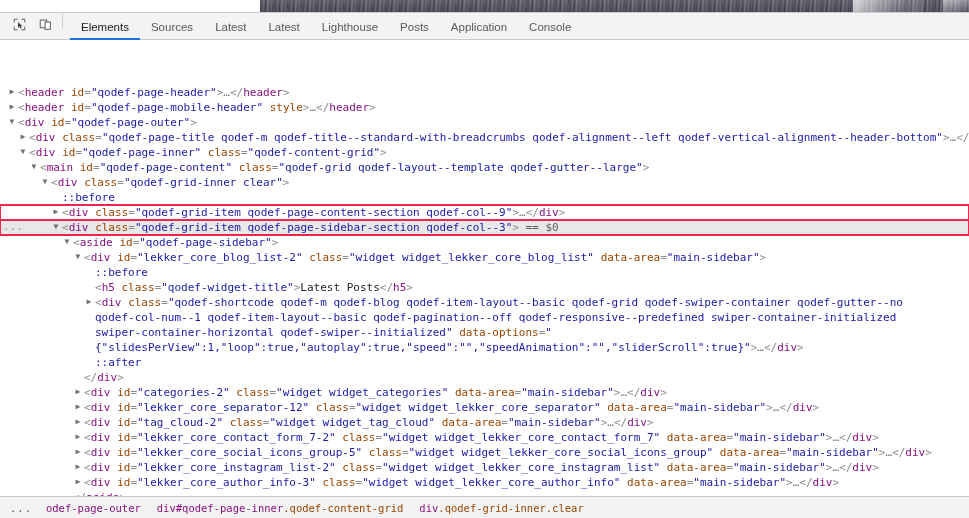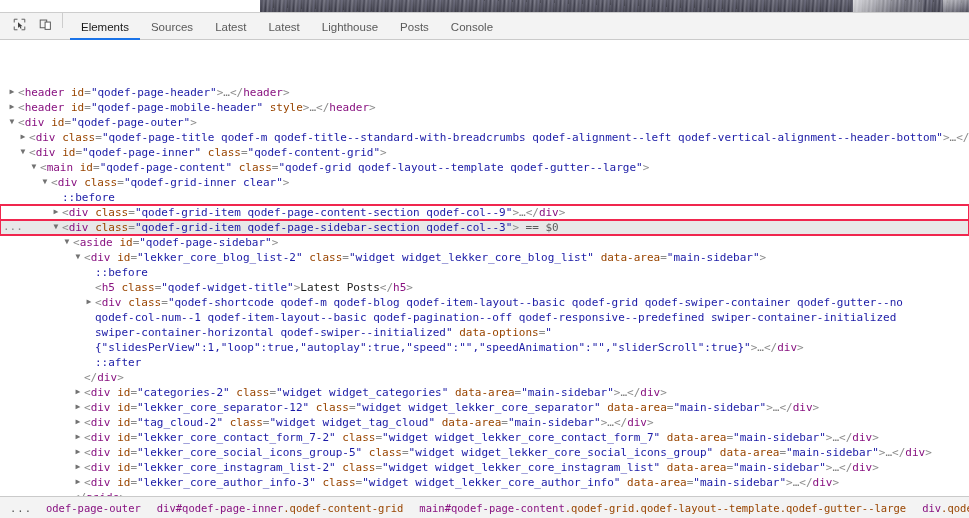--- a/index.html
+++ b/index.html
@@ -190,29 +190,29 @@
       </svg>
     </div>
     <div class="tb-sep"></div>
     <div class="tabs" id="tabs">
         <div class="tab active">Elements</div>
         <div class="tab">Sources</div>
         <div class="tab">Latest</div>
         <div class="tab">Latest</div>
         <div class="tab">Lighthouse</div>
         <div class="tab">Posts</div>
+        <div class="tab">Application</div>
         <div class="tab">Console</div>
       </div>
   </div>
 
   <div id="tree-wrap">
     <div id="gutter"></div>
     <div id="tree"><div class="row"><span class="arrow closed" style="left: 7px;"></span><span style="margin-left: -4px; display: inline-block;"><span class="punct">&lt;</span><span class="tag">header</span><span class="txt"> </span><span class="attr">id</span><span class="punct">=</span><span class="val">"qodef-page-header"</span><span class="punct">&gt;</span><span class="ellip">…</span><span class="punct">&lt;/</span><span class="tag">header</span><span class="punct">&gt;</span></span></div><div class="row"><span class="arrow closed" style="left: 7px;"></span><span style="margin-left: -4px; display: inline-block;"><span class="punct">&lt;</span><span class="tag">header</span><span class="txt"> </span><span class="attr">id</span><span class="punct">=</span><span class="val">"qodef-page-mobile-header"</span><span class="txt"> </span><span class="attr">style</span><span class="punct">&gt;</span><span class="ellip">…</span><span class="punct">&lt;/</span><span class="tag">header</span><span class="punct">&gt;</span></span></div><div class="row"><span class="arrow open" style="left: 7px;"></span><span style="margin-left: -4px; display: inline-block;"><span class="punct">&lt;</span><span class="tag">div</span><span class="txt"> </span><span class="attr">id</span><span class="punct">=</span><span class="val">"qodef-page-outer"</span><span class="punct">&gt;</span></span></div><div class="row"><span class="arrow closed" style="left: 18px;"></span><span style="margin-left: 7px; display: inline-block;"><span class="punct">&lt;</span><span class="tag">div</span><span class="txt"> </span><span class="attr">class</span><span class="punct">=</span><span class="val">"qodef-page-title qodef-m qodef-title--standard-with-breadcrumbs qodef-alignment--left qodef-vertical-alignment--header-bottom"</span><span class="punct">&gt;</span><span class="ellip">…</span><span class="punct">&lt;/</span></span></div><div class="row"><span class="arrow open" style="left: 18px;"></span><span style="margin-left: 7px; display: inline-block;"><span class="punct">&lt;</span><span class="tag">div</span><span class="txt"> </span><span class="attr">id</span><span class="punct">=</span><span class="val">"qodef-page-inner"</span><span class="txt"> </span><span class="attr">class</span><span class="punct">=</span><span class="val">"qodef-content-grid"</span><span class="punct">&gt;</span></span></div><div class="row"><span class="arrow open" style="left: 29px;"></span><span style="margin-left: 18px; display: inline-block;"><span class="punct">&lt;</span><span class="tag">main</span><span class="txt"> </span><span class="attr">id</span><span class="punct">=</span><span class="val">"qodef-page-content"</span><span class="txt"> </span><span class="attr">class</span><span class="punct">=</span><span class="val">"qodef-grid qodef-layout--template qodef-gutter--large"</span><span class="punct">&gt;</span></span></div><div class="row"><span class="arrow open" style="left: 40px;"></span><span style="margin-left: 29px; display: inline-block;"><span class="punct">&lt;</span><span class="tag">div</span><span class="txt"> </span><span class="attr">class</span><span class="punct">=</span><span class="val">"qodef-grid-inner clear"</span><span class="punct">&gt;</span></span></div><div class="row"><span style="margin-left: 40px; display: inline-block;"><span class="pseudo">::before</span></span></div><div class="row boxed"><span class="arrow closed" style="left: 51px;"></span><span style="margin-left: 40px; display: inline-block;"><span class="punct">&lt;</span><span class="tag">div</span><span class="txt"> </span><span class="attr">class</span><span class="punct">=</span><span class="val">"qodef-grid-item qodef-page-content-section qodef-col--9"</span><span class="punct">&gt;</span><span class="ellip">…</span><span class="punct">&lt;/</span><span class="tag">div</span><span class="punct">&gt;</span></span></div><div class="row sel boxed"><span class="dots">...</span><span class="arrow open" style="left: 51px;"></span><span style="margin-left: 40px; display: inline-block;"><span class="punct">&lt;</span><span class="tag">div</span><span class="txt"> </span><span class="attr">class</span><span class="punct">=</span><span class="val">"qodef-grid-item qodef-page-sidebar-section qodef-col--3"</span><span class="punct">&gt;</span><span class="sel-mark"> == $0</span></span></div><div class="row"><span class="arrow open" style="left: 62px;"></span><span style="margin-left: 51px; display: inline-block;"><span class="punct">&lt;</span><span class="tag">aside</span><span class="txt"> </span><span class="attr">id</span><span class="punct">=</span><span class="val">"qodef-page-sidebar"</span><span class="punct">&gt;</span></span></div><div class="row"><span class="arrow open" style="left: 73px;"></span><span style="margin-left: 62px; display: inline-block;"><span class="punct">&lt;</span><span class="tag">div</span><span class="txt"> </span><span class="attr">id</span><span class="punct">=</span><span class="val">"lekker_core_blog_list-2"</span><span class="txt"> </span><span class="attr">class</span><span class="punct">=</span><span class="val">"widget widget_lekker_core_blog_list"</span><span class="txt"> </span><span class="attr">data-area</span><span class="punct">=</span><span class="val">"main-sidebar"</span><span class="punct">&gt;</span></span></div><div class="row"><span style="margin-left: 73px; display: inline-block;"><span class="pseudo">::before</span></span></div><div class="row"><span style="margin-left: 73px; display: inline-block;"><span class="punct">&lt;</span><span class="tag">h5</span><span class="txt"> </span><span class="attr">class</span><span class="punct">=</span><span class="val">"qodef-widget-title"</span><span class="punct">&gt;</span><span class="txt">Latest Posts</span><span class="punct">&lt;/</span><span class="tag">h5</span><span class="punct">&gt;</span></span></div><div class="row tall"><span class="arrow closed" style="left: 84px;"></span><span style="margin-left: 73px; display: inline-block; white-space: pre-wrap; width: 850px; vertical-align: top;"><span class="punct">&lt;</span><span class="tag">div</span><span class="txt"> </span><span class="attr">class</span><span class="punct">=</span><span class="val">"qodef-shortcode qodef-m qodef-blog qodef-item-layout--basic qodef-grid qodef-swiper-container qodef-gutter--no qodef-col-num--1 qodef-item-layout--basic qodef-pagination--off qodef-responsive--predefined swiper-container-initialized swiper-container-horizontal qodef-swiper--initialized"</span><span class="txt"> </span><span class="attr">data-options</span><span class="punct">=</span><span class="val">"{"slidesPerView":1,"loop":true,"autoplay":true,"speed":"","speedAnimation":"","sliderScroll":true}"</span><span class="punct">&gt;</span><span class="ellip">…</span><span class="punct">&lt;/</span><span class="tag">div</span><span class="punct">&gt;</span></span></div><div class="row"><span style="margin-left: 73px; display: inline-block;"><span class="pseudo">::after</span></span></div><div class="row"><span style="margin-left: 62px; display: inline-block;"><span class="punct">&lt;/</span><span class="tag">div</span><span class="punct">&gt;</span></span></div><div class="row"><span class="arrow closed" style="left: 73px;"></span><span style="margin-left: 62px; display: inline-block;"><span class="punct">&lt;</span><span class="tag">div</span><span class="txt"> </span><span class="attr">id</span><span class="punct">=</span><span class="val">"categories-2"</span><span class="txt"> </span><span class="attr">class</span><span class="punct">=</span><span class="val">"widget widget_categories"</span><span class="txt"> </span><span class="attr">data-area</span><span class="punct">=</span><span class="val">"main-sidebar"</span><span class="punct">&gt;</span><span class="ellip">…</span><span class="punct">&lt;/</span><span class="tag">div</span><span class="punct">&gt;</span></span></div><div class="row"><span class="arrow closed" style="left: 73px;"></span><span style="margin-left: 62px; display: inline-block;"><span class="punct">&lt;</span><span class="tag">div</span><span class="txt"> </span><span class="attr">id</span><span class="punct">=</span><span class="val">"lekker_core_separator-12"</span><span class="txt"> </span><span class="attr">class</span><span class="punct">=</span><span class="val">"widget widget_lekker_core_separator"</span><span class="txt"> </span><span class="attr">data-area</span><span class="punct">=</span><span class="val">"main-sidebar"</span><span class="punct">&gt;</span><span class="ellip">…</span><span class="punct">&lt;/</span><span class="tag">div</span><span class="punct">&gt;</span></span></div><div class="row"><span class="arrow closed" style="left: 73px;"></span><span style="margin-left: 62px; display: inline-block;"><span class="punct">&lt;</span><span class="tag">div</span><span class="txt"> </span><span class="attr">id</span><span class="punct">=</span><span class="val">"tag_cloud-2"</span><span class="txt"> </span><span class="attr">class</span><span class="punct">=</span><span class="val">"widget widget_tag_cloud"</span><span class="txt"> </span><span class="attr">data-area</span><span class="punct">=</span><span class="val">"main-sidebar"</span><span class="punct">&gt;</span><span class="ellip">…</span><span class="punct">&lt;/</span><span class="tag">div</span><span class="punct">&gt;</span></span></div><div class="row"><span class="arrow closed" style="left: 73px;"></span><span style="margin-left: 62px; display: inline-block;"><span class="punct">&lt;</span><span class="tag">div</span><span class="txt"> </span><span class="attr">id</span><span class="punct">=</span><span class="val">"lekker_core_contact_form_7-2"</span><span class="txt"> </span><span class="attr">class</span><span class="punct">=</span><span class="val">"widget widget_lekker_core_contact_form_7"</span><span class="txt"> </span><span class="attr">data-area</span><span class="punct">=</span><span class="val">"main-sidebar"</span><span class="punct">&gt;</span><span class="ellip">…</span><span class="punct">&lt;/</span><span class="tag">div</span><span class="punct">&gt;</span></span></div><div class="row"><span class="arrow closed" style="left: 73px;"></span><span style="margin-left: 62px; display: inline-block;"><span class="punct">&lt;</span><span class="tag">div</span><span class="txt"> </span><span class="attr">id</span><span class="punct">=</span><span class="val">"lekker_core_social_icons_group-5"</span><span class="txt"> </span><span class="attr">class</span><span class="punct">=</span><span class="val">"widget widget_lekker_core_social_icons_group"</span><span class="txt"> </span><span class="attr">data-area</span><span class="punct">=</span><span class="val">"main-sidebar"</span><span class="punct">&gt;</span><span class="ellip">…</span><span class="punct">&lt;/</span><span class="tag">div</span><span class="punct">&gt;</span></span></div><div class="row"><span class="arrow closed" style="left: 73px;"></span><span style="margin-left: 62px; display: inline-block;"><span class="punct">&lt;</span><span class="tag">div</span><span class="txt"> </span><span class="attr">id</span><span class="punct">=</span><span class="val">"lekker_core_instagram_list-2"</span><span class="txt"> </span><span class="attr">class</span><span class="punct">=</span><span class="val">"widget widget_lekker_core_instagram_list"</span><span class="txt"> </span><span class="attr">data-area</span><span class="punct">=</span><span class="val">"main-sidebar"</span><span class="punct">&gt;</span><span class="ellip">…</span><span class="punct">&lt;/</span><span class="tag">div</span><span class="punct">&gt;</span></span></div><div class="row"><span class="arrow closed" style="left: 73px;"></span><span style="margin-left: 62px; display: inline-block;"><span class="punct">&lt;</span><span class="tag">div</span><span class="txt"> </span><span class="attr">id</span><span class="punct">=</span><span class="val">"lekker_core_author_info-3"</span><span class="txt"> </span><span class="attr">class</span><span class="punct">=</span><span class="val">"widget widget_lekker_core_author_info"</span><span class="txt"> </span><span class="attr">data-area</span><span class="punct">=</span><span class="val">"main-sidebar"</span><span class="punct">&gt;</span><span class="ellip">…</span><span class="punct">&lt;/</span><span class="tag">div</span><span class="punct">&gt;</span></span></div><div class="row"><span style="margin-left: 51px; display: inline-block;"><span class="punct">&lt;/</span><span class="tag">aside</span><span class="punct">&gt;</span></span></div><div class="row"><span style="margin-left: 40px; display: inline-block;"><span class="punct">&lt;/</span><span class="tag">div</span><span class="punct">&gt;</span></span></div><div class="row"><span style="margin-left: 40px; display: inline-block;"><span class="pseudo">::after</span></span></div><div class="row"><span style="margin-left: 29px; display: inline-block;"><span class="punct">&lt;/</span><span class="tag">div</span><span class="punct">&gt;</span></span></div></div>
   </div>
 
   <div id="crumbs">
       <span class="crumb more">...</span>
       <span class="crumb"><span>odef-page-outer</span></span>
       <span class="crumb"><span>div#qodef-page-inner</span><span class="cls">.qodef-content-grid</span></span>
-      <span class="crumb"><span>main#qodef-page-content</span><span class="cls">.qodef-grid.qodef-layout--template.qodef-gutter--large</span></span>
       <span class="crumb"><span>div</span><span class="cls">.qodef-grid-inner.clear</span></span>
     </div>
 </div>
 
 </body></html>

